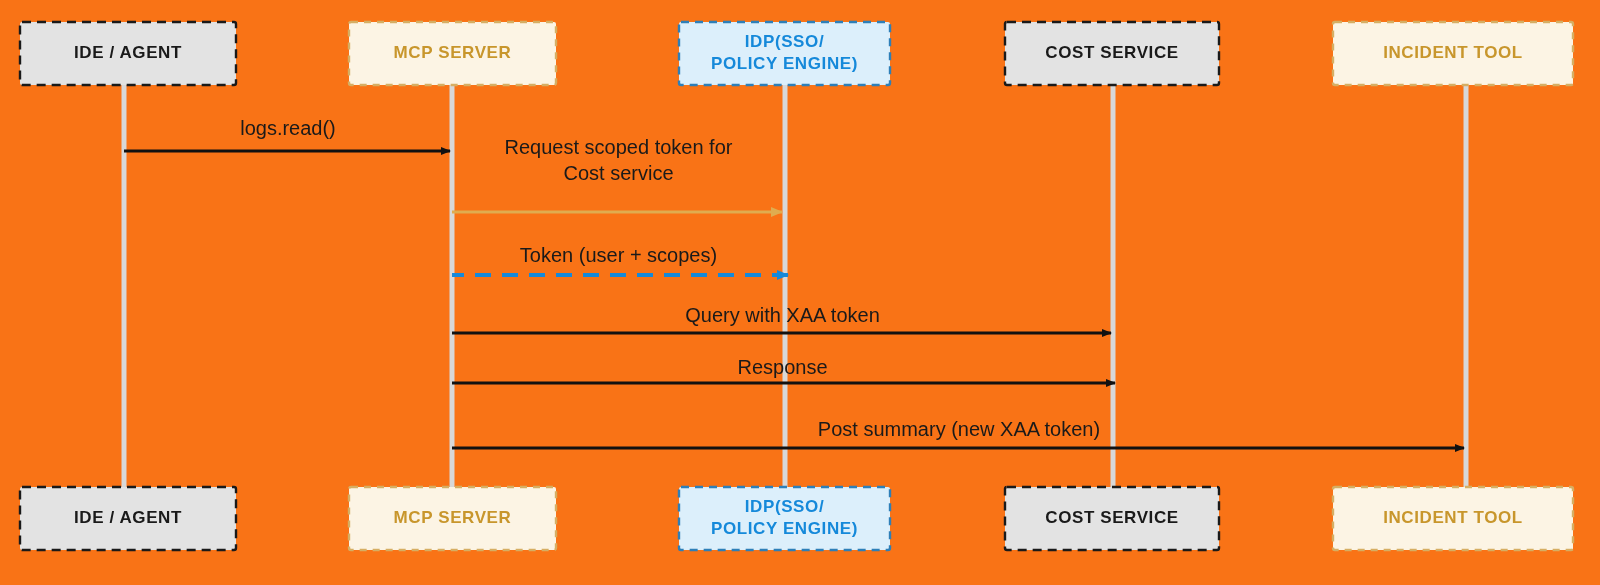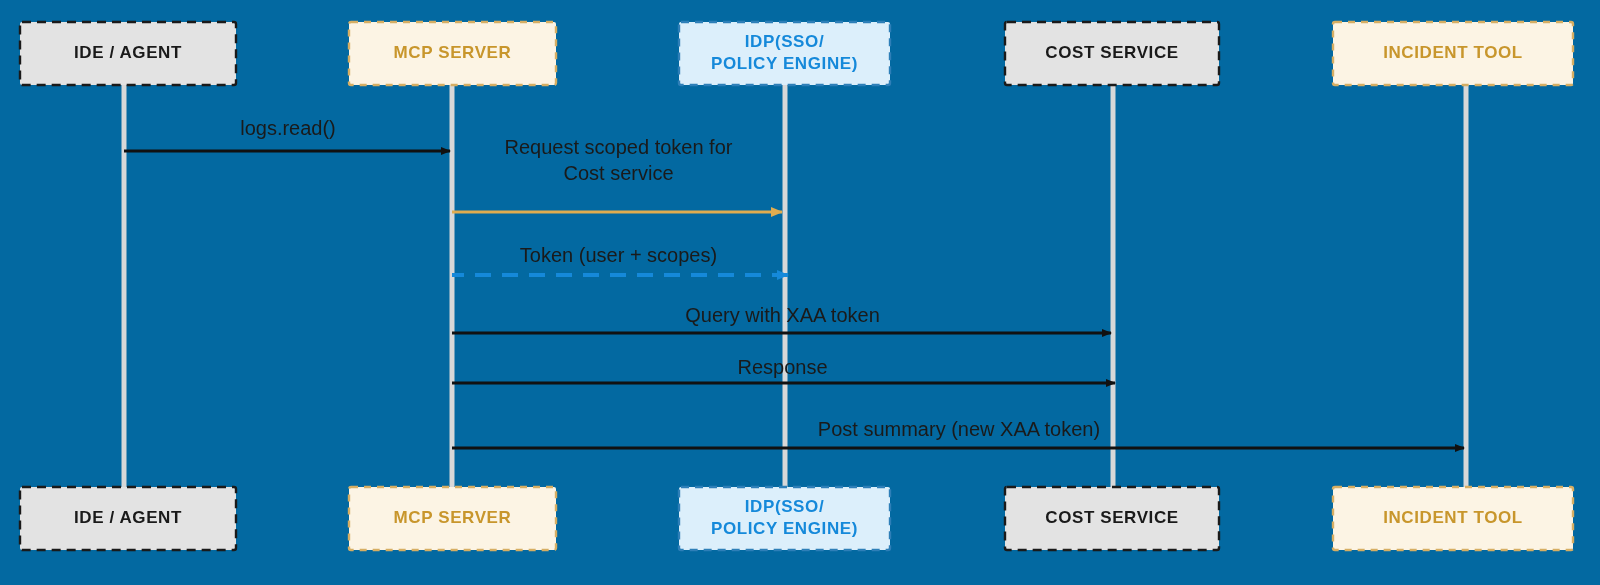--- a/index.html
+++ b/index.html
@@ -8,21 +8,21 @@
     padding: 0;
     background: #ffffff;
   }
   body {
     font-family: "Liberation Sans", sans-serif;
   }
   #diagram-root {
     position: relative;
     width: 1600px;
     height: 585px;
-    background: #0369a1;
+    background: #f97316;
     overflow: hidden;
   }
   #diagram-svg {
     position: absolute;
     top: 0;
     left: 0;
     width: 1600px;
     height: 585px;
     display: block;
   }

